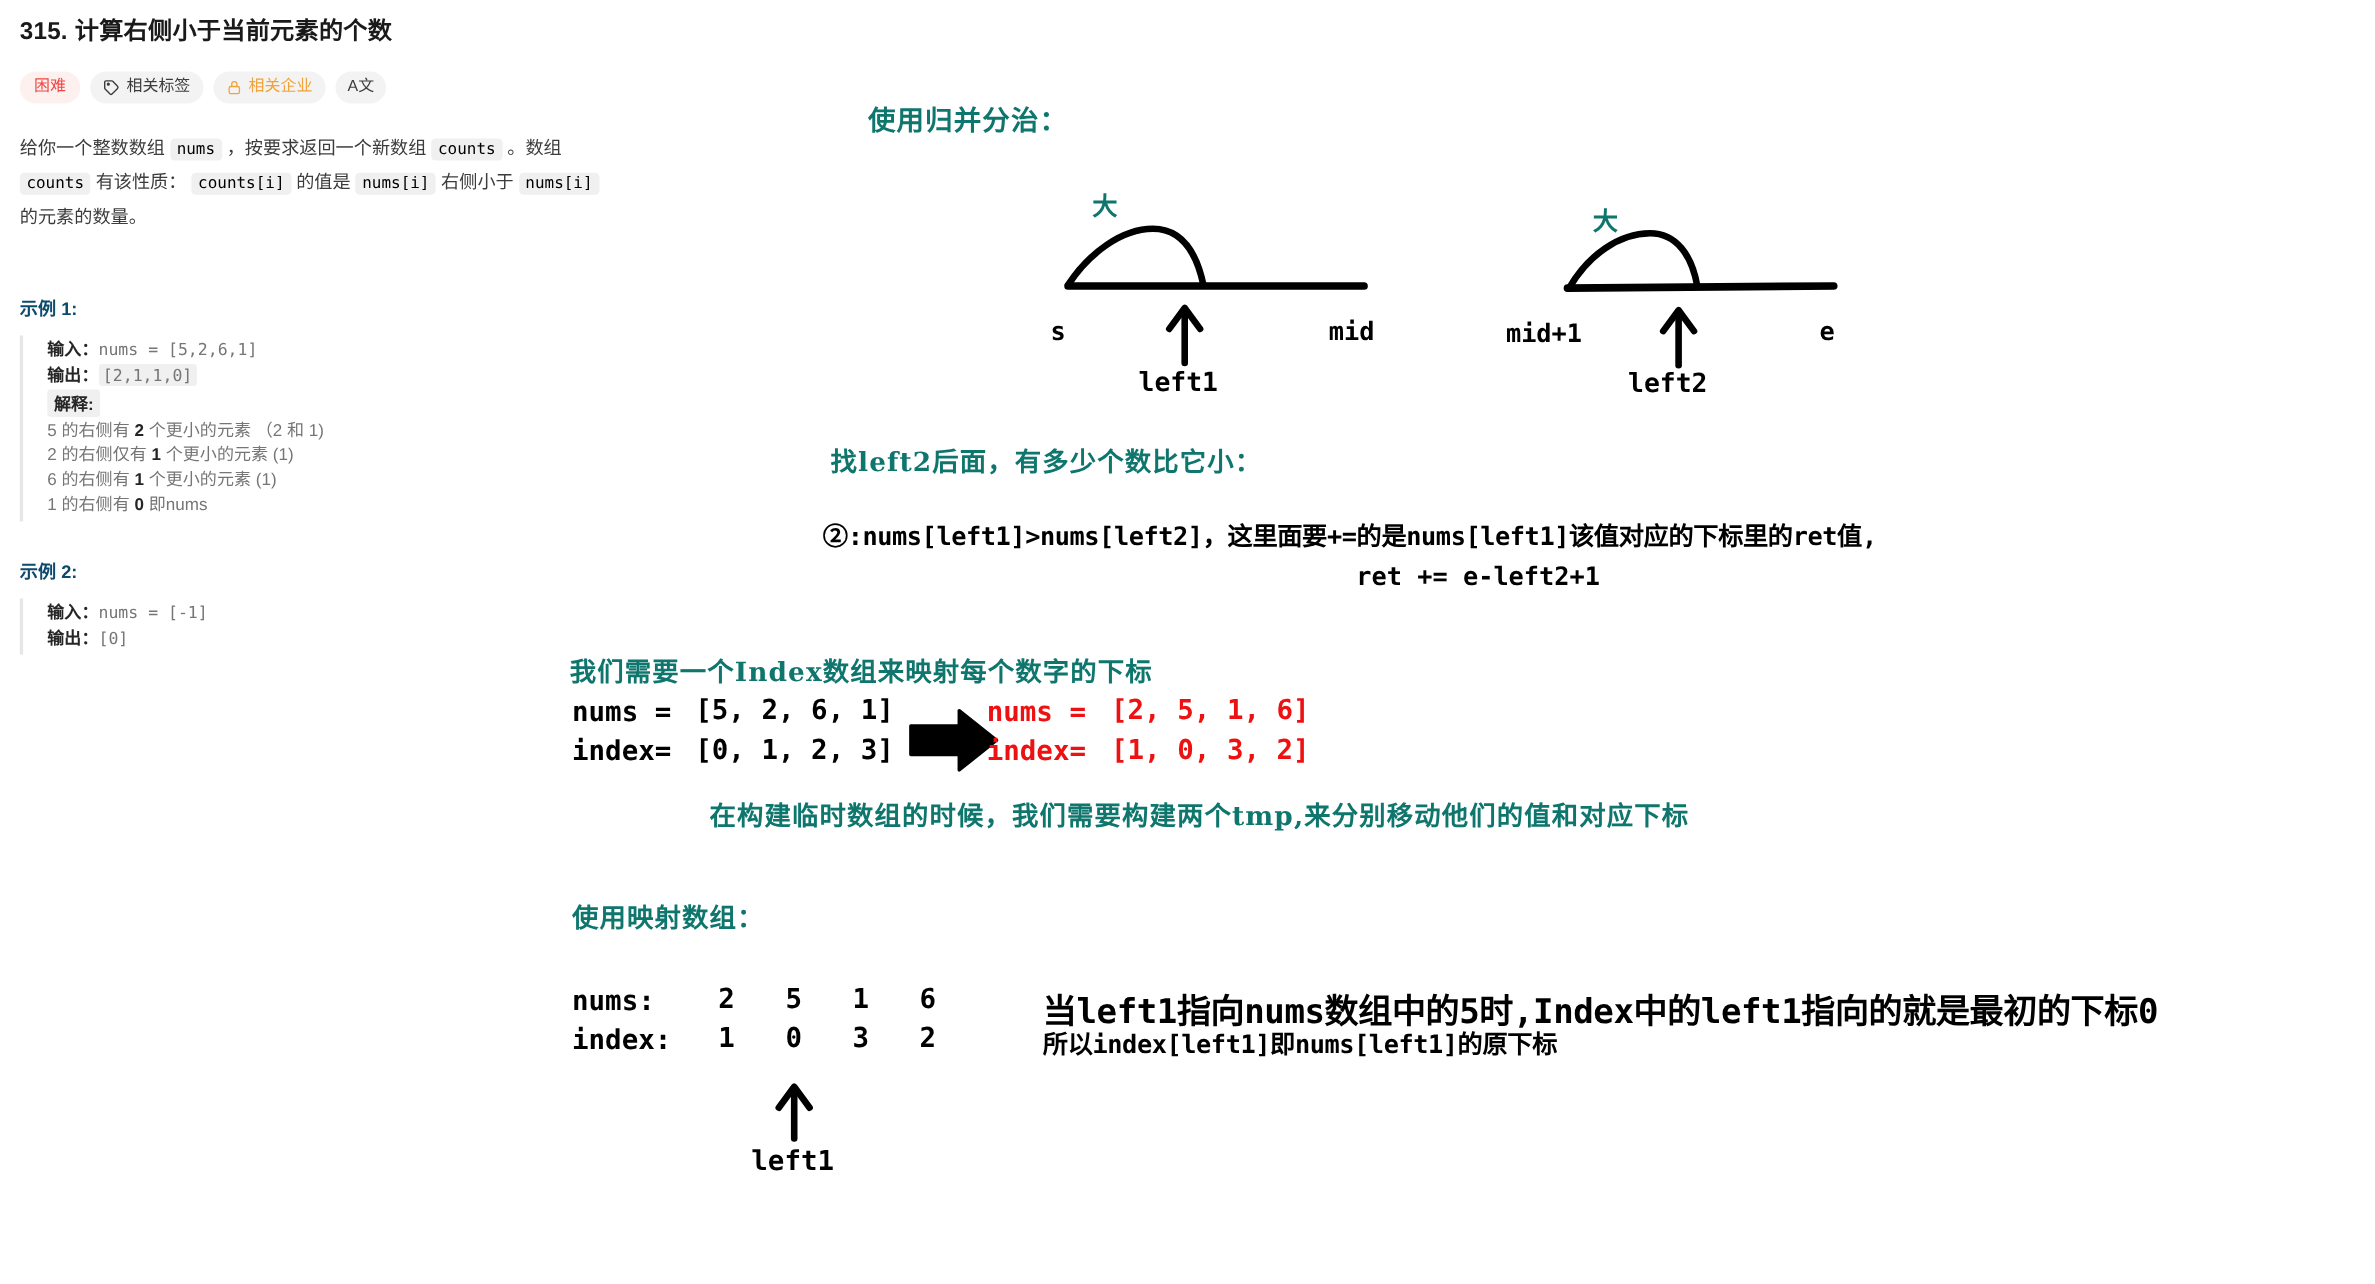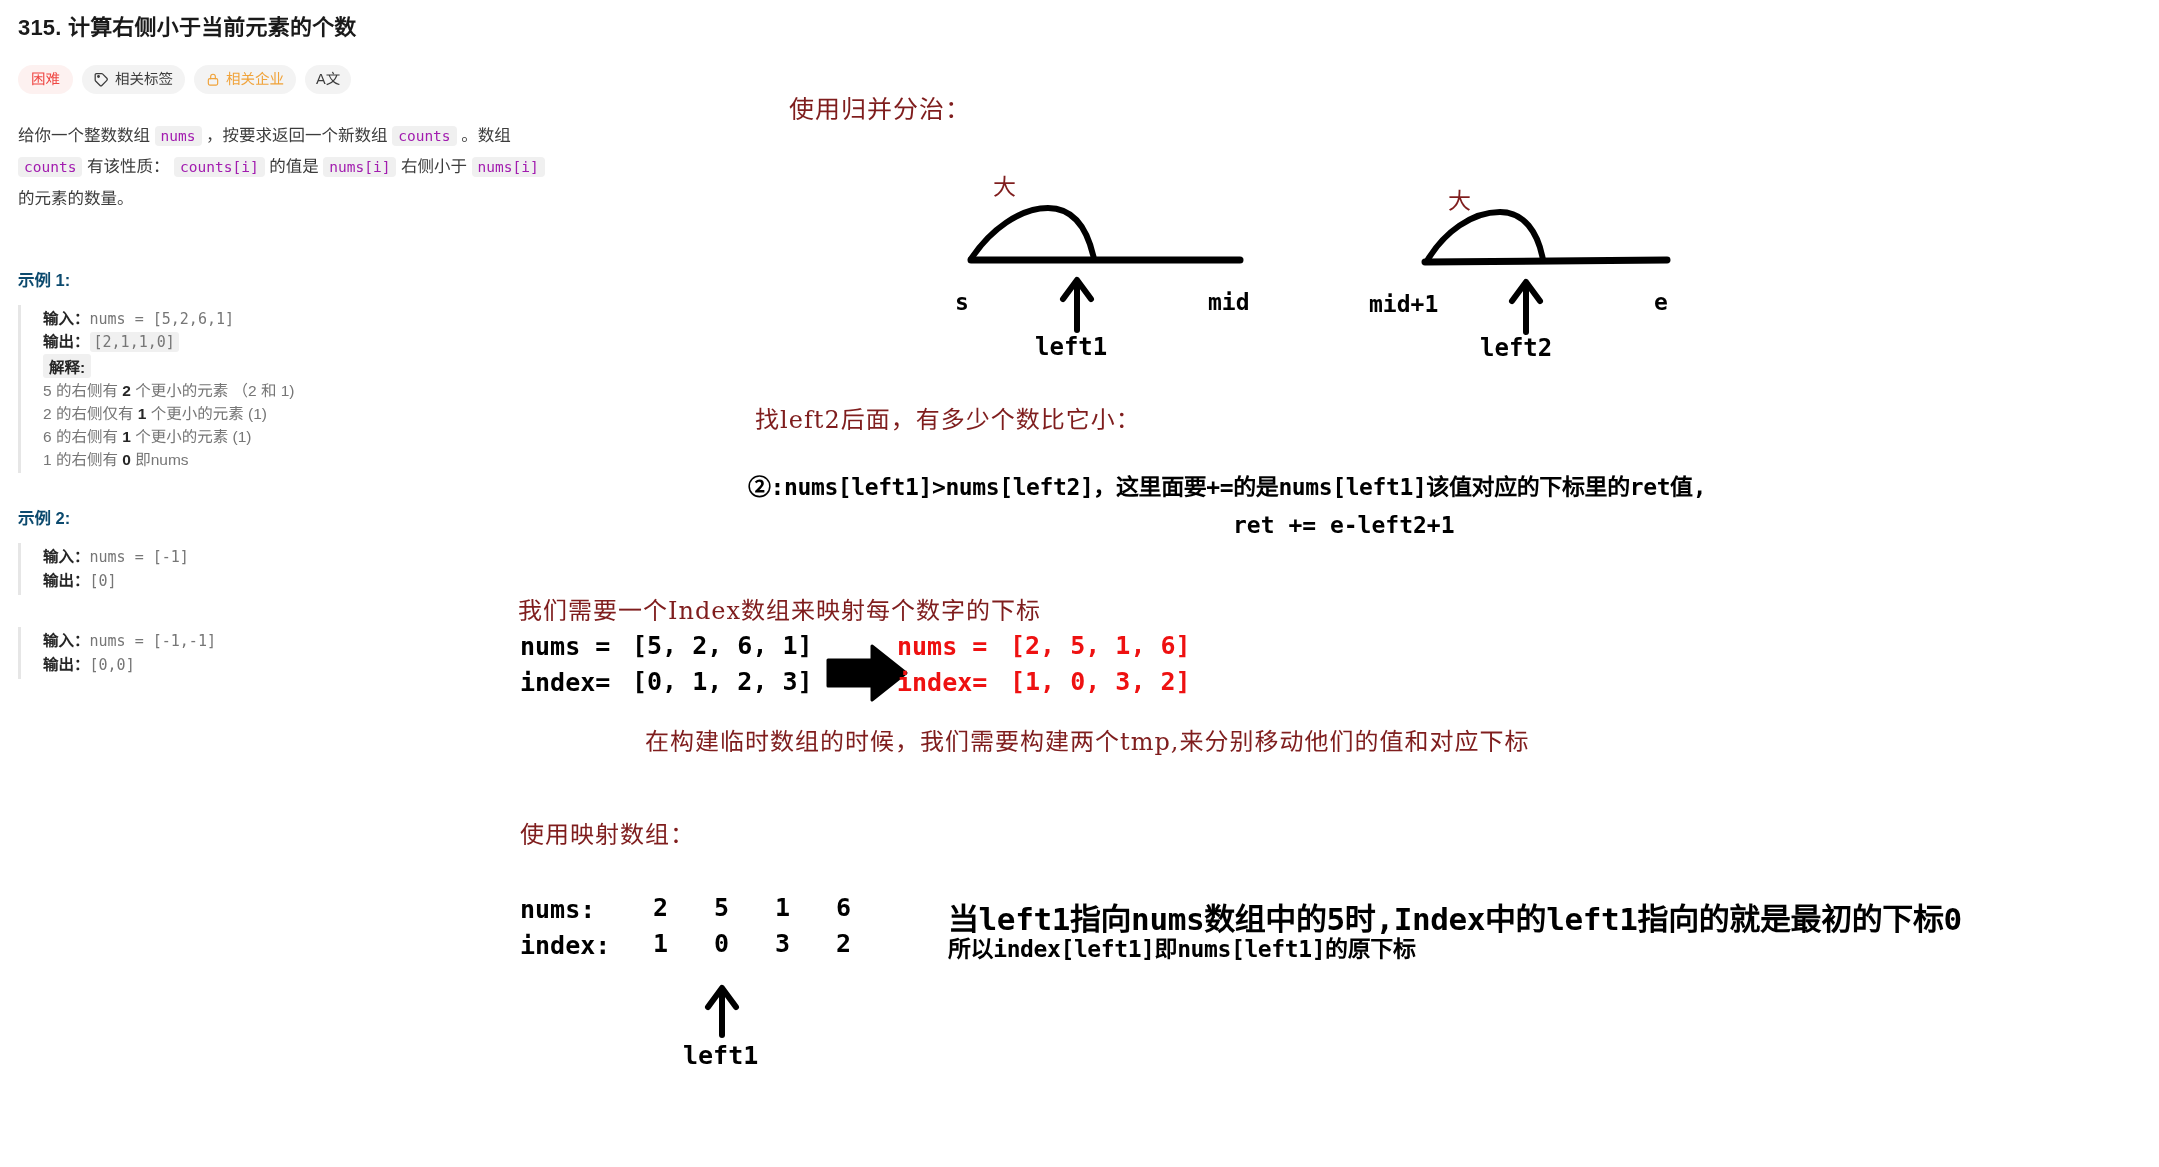--- a/index.html
+++ b/index.html
@@ -66,21 +66,21 @@
     color: #3c3c3c;
     max-width: 540px;
     margin-bottom: 52px;
   }
   code.inline {
     background: #f0f0f0;
     border-radius: 4px;
     padding: 2px 6px;
     font-family: "DejaVu Sans Mono", "Liberation Mono", monospace;
     font-size: 14.5px;
-    color: #a21caf;
+    color: #000000;
     white-space: nowrap;
     margin-top: 12px;
   }
 
   .example-title {
     font-size: 16.5px;
     font-weight: 700;
     color: #0c4a6e;
     margin: 0 0 14px 0;
   }
@@ -132,22 +132,22 @@
     left: 0; top: 0;
     width: 2159px;
     height: 1167px;
     pointer-events: none;
   }
   .notes > * { pointer-events: auto; }
 
   .hw {            
     position: absolute;
     font-family: "DejaVu Serif", "Liberation Serif", serif;
-    font-weight: 400;
-    color: #7f1d1d;
+    font-weight: 700;
+    color: #0f766e;
     white-space: nowrap;
     letter-spacing: 1px;
   }
   .mono {          
     position: absolute;
     font-family: "DejaVu Sans Mono", "Liberation Mono", monospace;
     font-weight: 700;
     color: #000;
     white-space: nowrap;
   }
@@ -216,24 +216,20 @@
       <div class="explain-line"><span>1 的右侧有 </span><b>0</b><span> 即nums</span></div>
     </div>
   </div>
 
   <div class="example-title">示例 2:</div>
   <div class="example-block">
     <div class="kv-line"><b>输入：</b><span>nums = [-1]</span></div>
     <div class="kv-line"><b>输出：</b><span>[0]</span></div>
   </div>
 
-  <div class="example-block">
-    <div class="kv-line"><b>输入：</b><span>nums = [-1,-1]</span></div>
-    <div class="kv-line"><b>输出：</b><span>[0,0]</span></div>
-  </div>
 
 </div>
 
 <div class="notes">
 
   <svg class="svg-layer" viewBox="0 0 2159 1167" xmlns="http://www.w3.org/2000/svg">
     <g stroke="#000" fill="none" stroke-linecap="round" stroke-linejoin="round">
 
       <path d="M 971 260 L 1240 260" stroke-width="7"></path>
 

